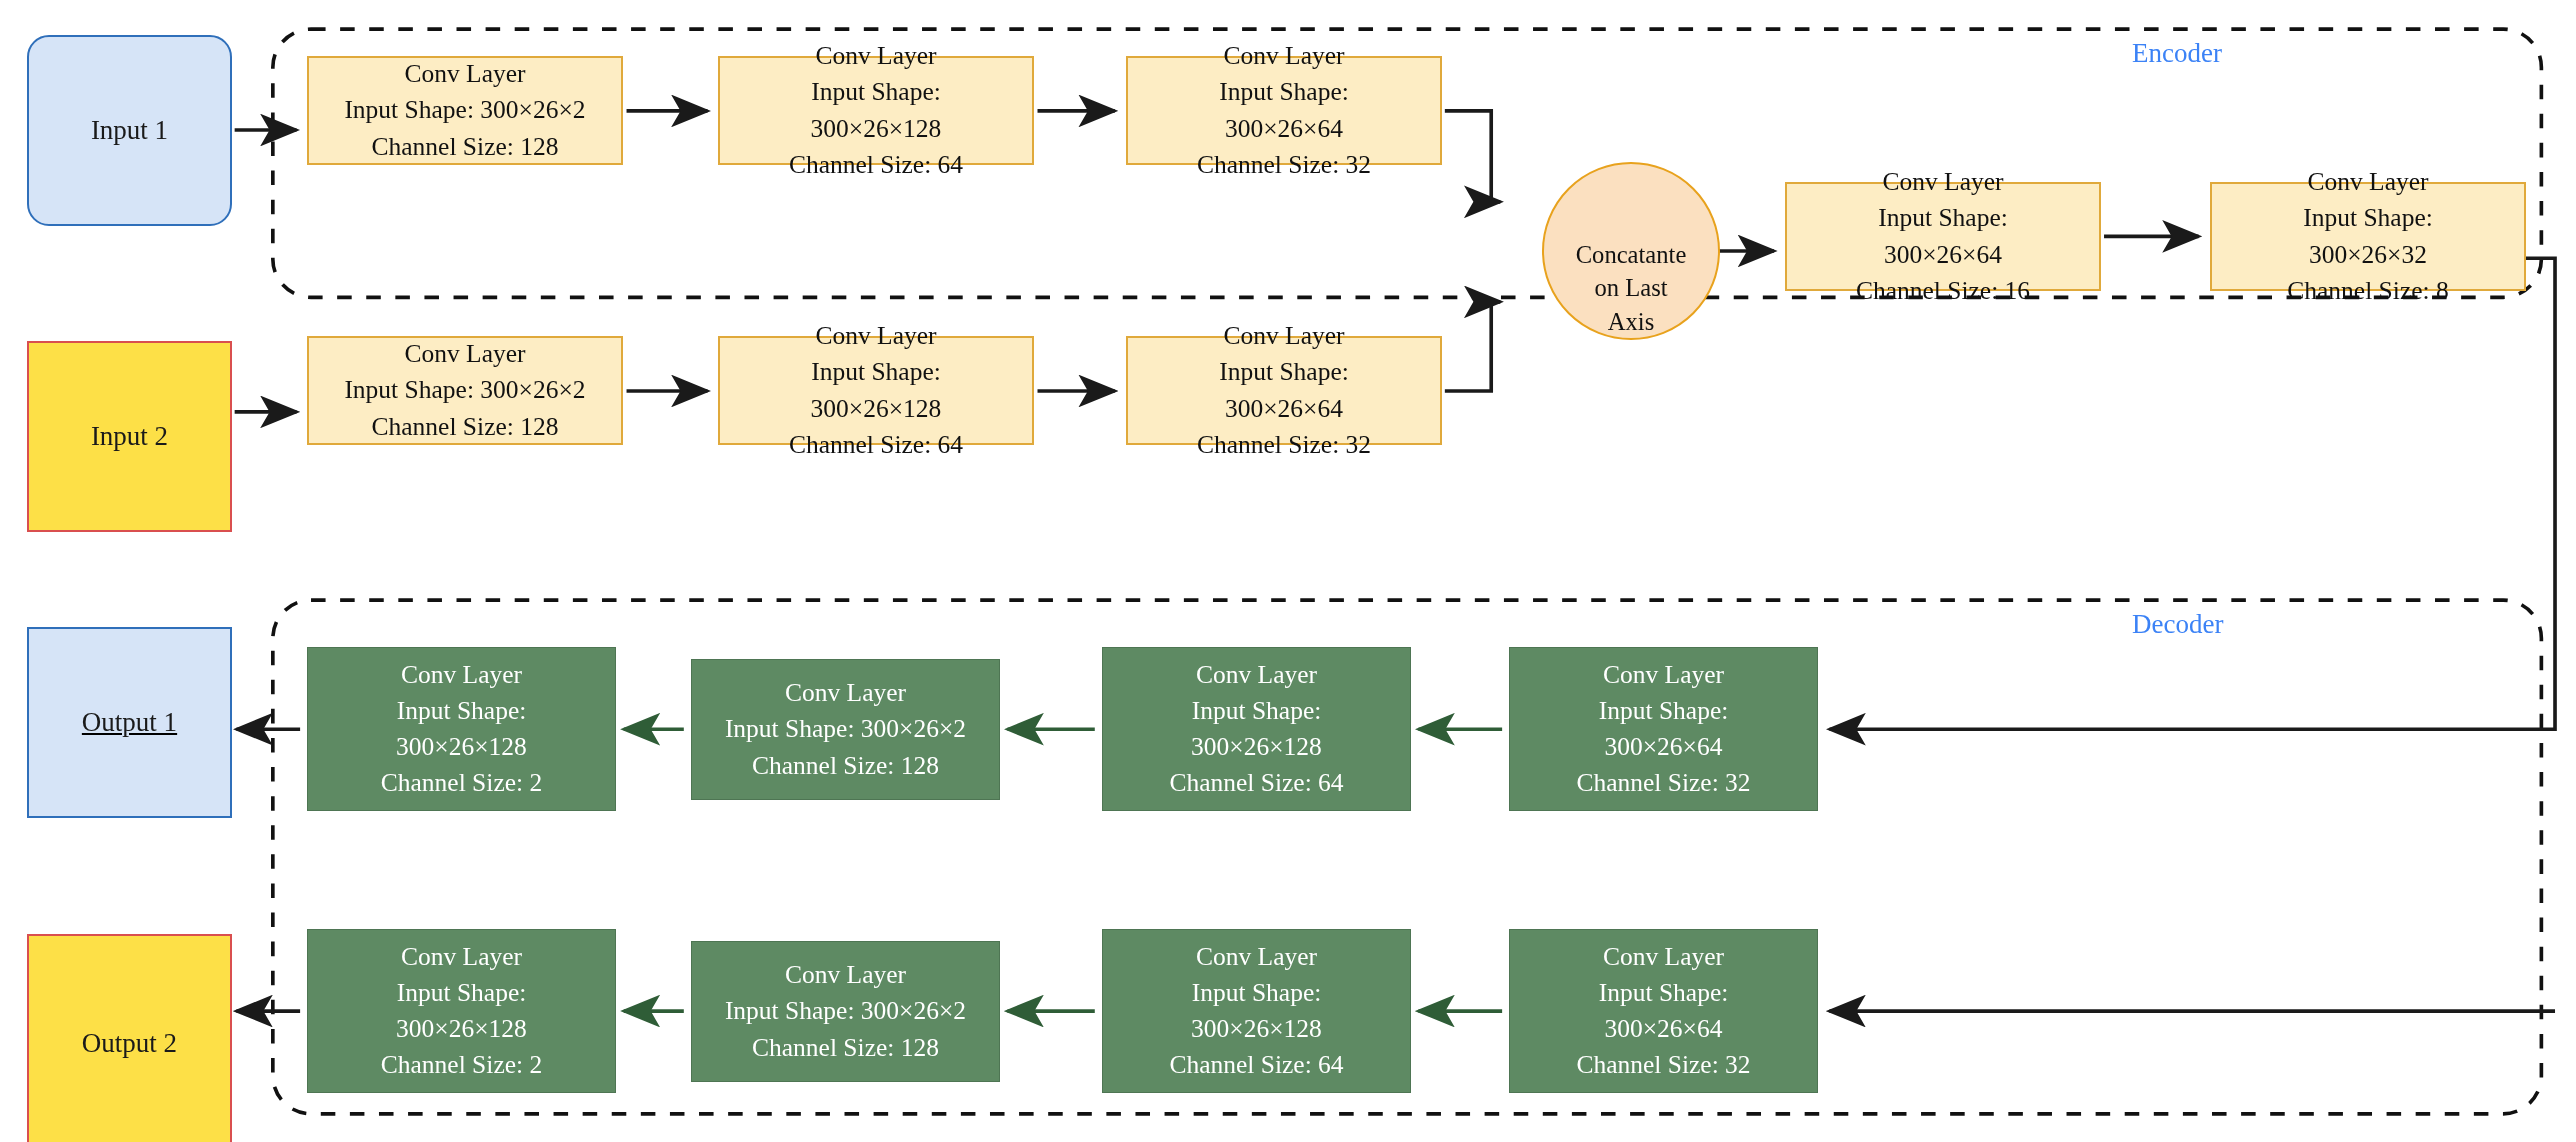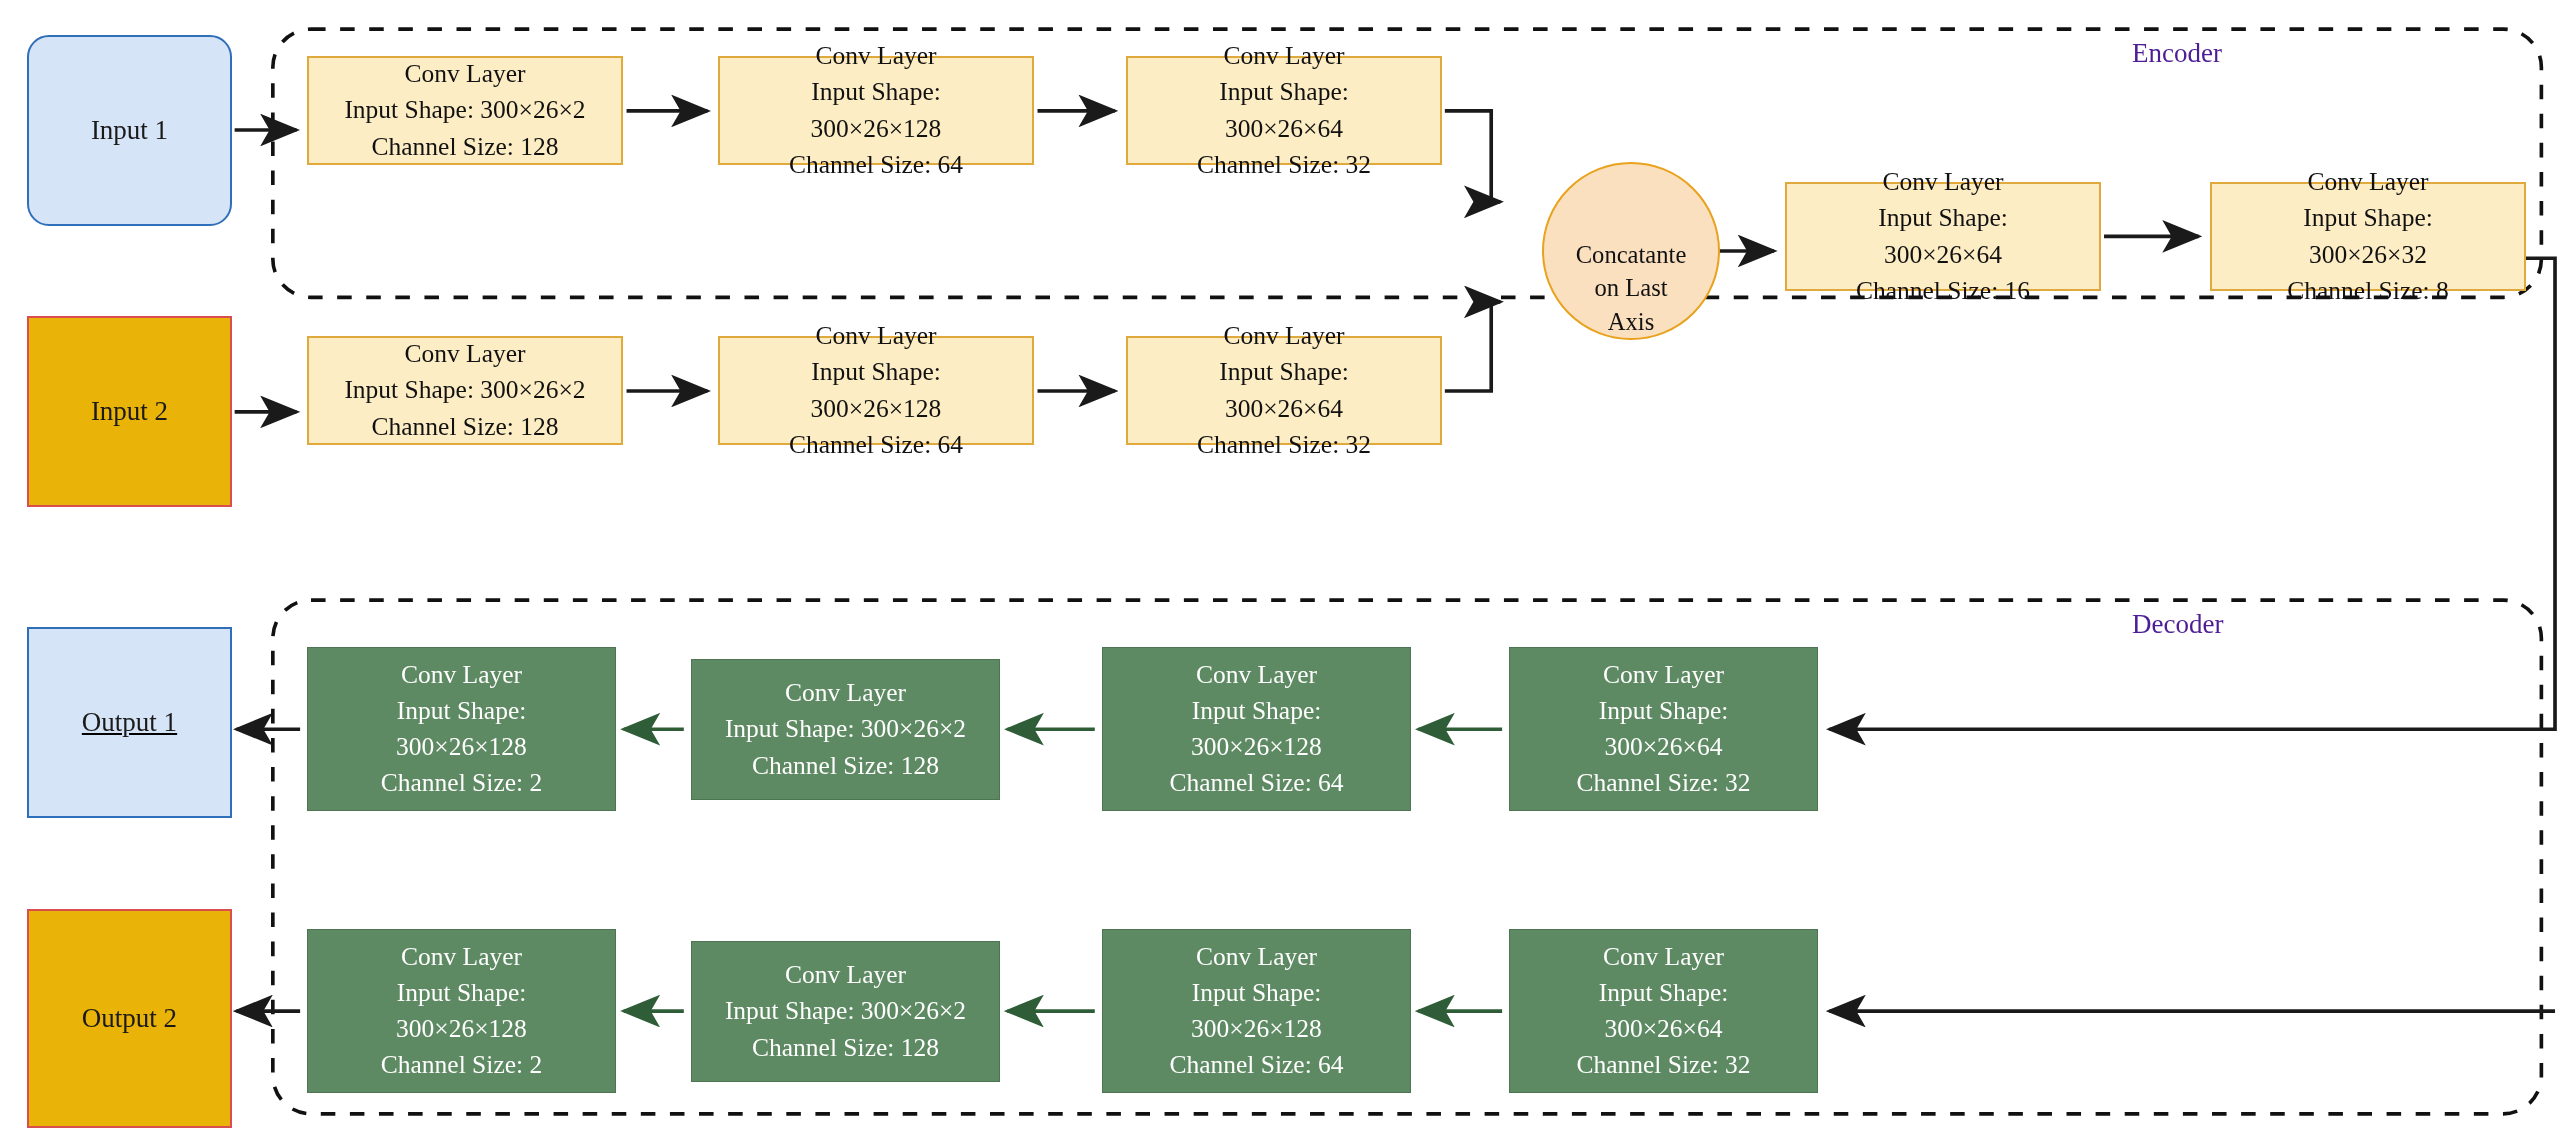--- a/index.html
+++ b/index.html
@@ -2,29 +2,29 @@
 <html style="font-size:14.5px"><head>
 <meta charset="utf-8">
 <style>
   html,body{margin:0;padding:0;background:#ffffff;}
   body{font-family:"Liberation Serif","DejaVu Serif",serif;}
   #stage{position:relative;width:2576px;height:1142px;background:#fff;overflow:hidden;}
   svg.wires{position:absolute;left:0;top:0;width:2576px;height:1142px;pointer-events:none;}
   .node{position:absolute;box-sizing:border-box;display:flex;flex-direction:column;
         align-items:center;justify-content:center;text-align:center;}
   .io-box{border:2.7px solid #2f6fba;background:#d6e4f7;}
-  .io-box.pink{border-color:#d94f4f;background:#eab308;}
+  .io-box.pink{border-color:#d94f4f;background:#fde047;margin-top:25px;}
   .io-label{font-size:27px;color:#1a1a1a;line-height:1.25;}
   .conv{border:2.7px solid #e0a93b;background:#fdedc4;padding:5.5px 9px;}
   .conv .ln{font-size:25.5px;color:#111;line-height:1.42;white-space:nowrap;}
   .dec{border:1.8px solid #4e7553;background:#5e8a63;padding:5.5px 9px;}
   .dec .ln{font-size:25.5px;color:#ffffff;line-height:1.42;white-space:nowrap;}
   .circle{border:2.7px solid #e8a21d;background:#fbe0c0;border-radius:50%;}
   .circle .ln{font-size:24.6px;color:#111;line-height:1.36;}
-  .group-label{position:absolute;font-size:27px;color:#4c1d95;}
+  .group-label{position:absolute;font-size:27px;color:#3b82f6;}
 </style>
 </head>
 <body>
 
 <div id="stage">
 
   <svg class="wires" viewBox="0 0 2833 1256" xmlns="http://www.w3.org/2000/svg">
     <defs>
       <marker id="ah-black" markerWidth="11" markerHeight="9" refX="10" refY="4.5" orient="auto" markerUnits="strokeWidth">
         <path d="M0,0 L11,4.5 L0,9 L2.6,4.5 Z" fill="#1a1a1a"></path>

